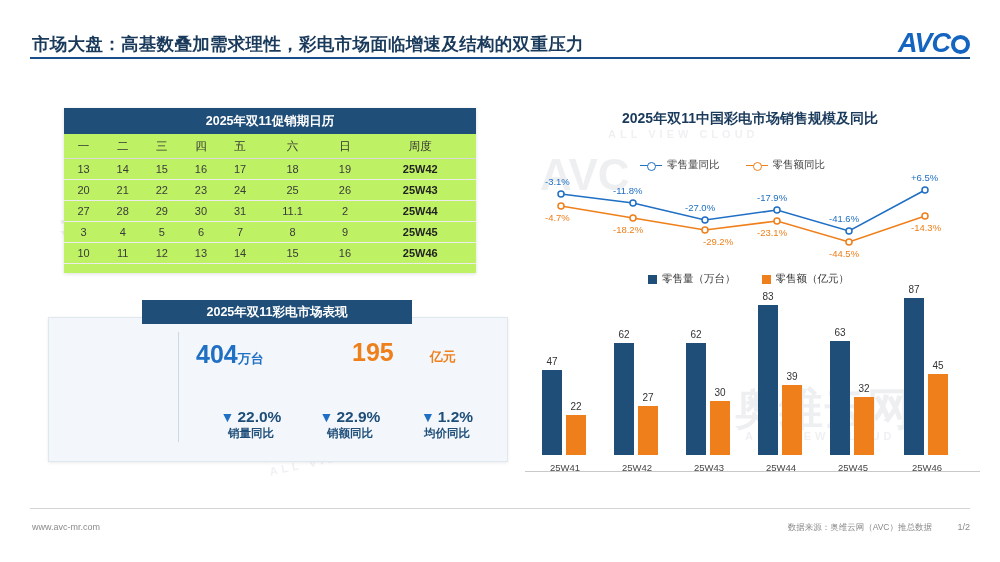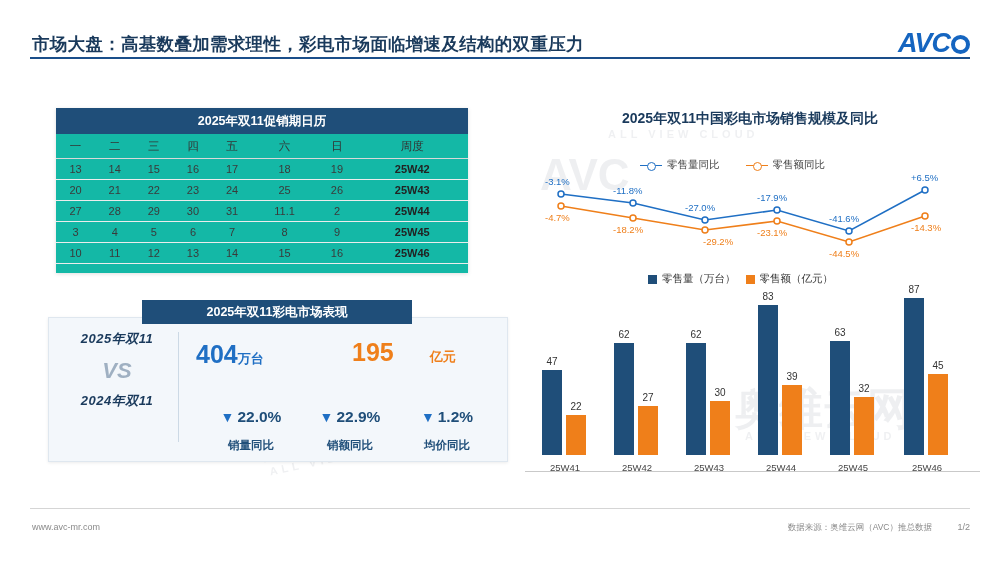--- a/index.html
+++ b/index.html
@@ -48,22 +48,22 @@
     color: rgba(120,130,145,0.13);
     font-weight: bold;
     white-space: nowrap;
     pointer-events: none;
     user-select: none;
   }
   .wm.big { font-size: 44px; }
   .wm.sub { font-size: 11px; letter-spacing: 4px; color: rgba(120,130,145,0.12); }
   
   #cal-card {
-    position: absolute; left: 56px; top: 108px; width: 412px; height: 165px;
-    background: #14b8a6;
+    position: absolute; left: 64px; top: 108px; width: 412px; height: 165px;
+    background: #bef264;
     box-shadow: 0 1px 4px rgba(0,0,0,0.13);
   }
   #cal-head {
     height: 26px; background: #1f4e79; color: #fff;
     font-size: 12.5px; font-weight: bold;
     display: flex; align-items: center; justify-content: center;
   }
   #cal-table { width: 100%; border-collapse: collapse; }
   #cal-table th {
     font-size: 11.5px; color: #333; font-weight: normal;
@@ -112,21 +112,21 @@
   }
   #perf-amt .u { font-size: 13px; margin-left: 36px; }
   .metric {
     position: absolute; top: 408px; width: 110px; text-align: center;
   }
   .metric .val {
     font-size: 15.5px; font-weight: bold; color: #1f4e79;
   }
   .metric .arrow { color: #1f6fc4; font-size: 14px; margin-right: 3px; }
   .metric .lbl {
-    font-size: 11.5px; color: #1f4e79; font-weight: bold; margin-top: 12px;
+    font-size: 11.5px; color: #1f4e79; font-weight: bold; margin-top: 0;
   }
   #m1 { left: 196px; }
   #m2 { left: 295px; }
   #m3 { left: 392px; }
   
   #chart-title {
     position: absolute; left: 525px; top: 110px; width: 450px;
     text-align: center; font-size: 14px; font-weight: bold; color: #1a3a5c;
   }
   #line-legend {
@@ -144,21 +144,21 @@
   }
   .lg-line.o::after { border-color: #ef7f1a; }
   #line-area { position: absolute; left: 525px; top: 176px; width: 455px; height: 90px; }
   .pt-label {
     position: absolute; font-size: 9.5px; white-space: nowrap;
   }
   .pt-label.b { color: #1f6fc4; }
   .pt-label.o { color: #ef7f1a; }
   #bar-legend {
     position: absolute; left: 648px; top: 272px;
-    display: flex; gap: 10px; font-size: 10.5px; color: #333;
+    display: flex; gap: 26px; font-size: 10.5px; color: #333;
     align-items: center;
   }
   .lg-sq { width: 9px; height: 9px; background: #1f4e79; }
   .lg-sq.o { background: #ef7f1a; }
   #bar-area {
     position: absolute; left: 525px; top: 292px; width: 455px; height: 185px;
   }
   .bar-group { position: absolute; bottom: 22px; width: 60px; }
   .bar {
     position: absolute; bottom: 0; width: 20px;
@@ -277,25 +277,20 @@
           <td>15</td>
           <td>16</td>
           <td class="wk">25W46</td>
         </tr>
       </tbody>
     </table>
   </div>
 
   <div id="perf-card"></div>
   <div id="perf-head">2025年双11彩电市场表现</div>
-  <div id="perf-left">
-    <div class="perf-year">2025年双11</div>
-    <div id="perf-vs">VS</div>
-    <div class="perf-year">2024年双11</div>
-  </div>
   <div id="perf-divider"></div>
   <div id="perf-vol"><span>404</span><span class="u">万台</span></div>
   <div id="perf-amt"><span>195</span><span class="u">亿元</span></div>
 
   <div class="metric" id="m1">
     <div class="val"><span class="arrow">▼</span><span>22.0%</span></div>
     <div class="lbl">销量同比</div>
   </div>
   <div class="metric" id="m2">
     <div class="val"><span class="arrow">▼</span><span>22.9%</span></div>

